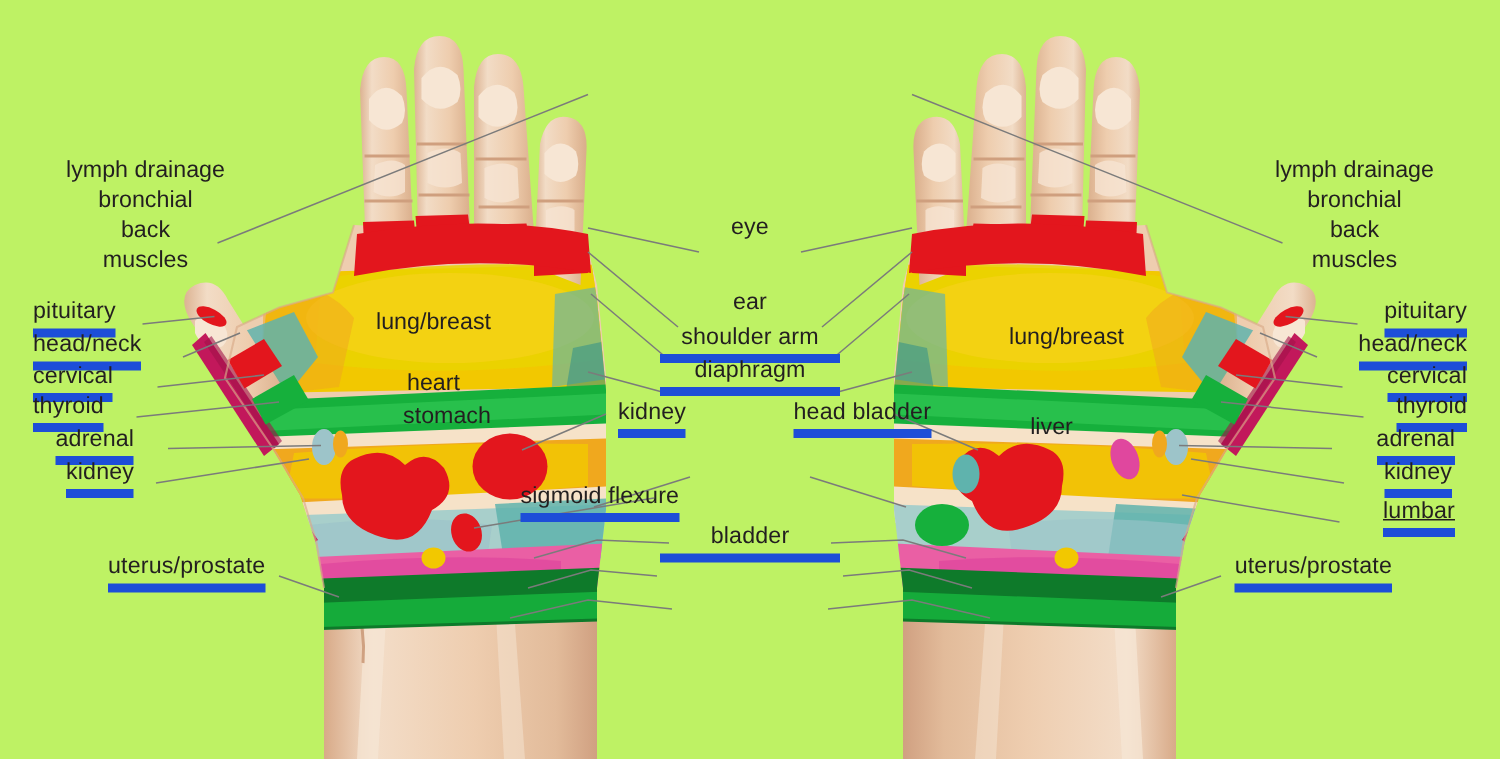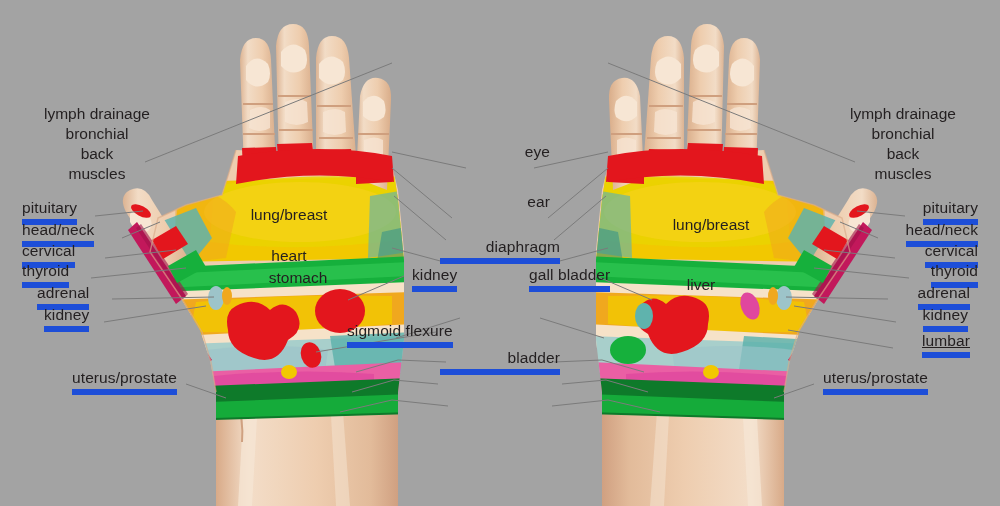--- a/index.html
+++ b/index.html
@@ -1,24 +1,24 @@
 <!DOCTYPE html>
 <html><head>
 <meta charset="utf-8">
 <title>Hand Reflexology Chart</title>
 <style>
   html,body{margin:0;padding:0;background:#ffffff;}
   body{width:1000px;height:506px;overflow:hidden;
        font-family:"Liberation Sans","DejaVu Sans",sans-serif;}
-  #stage{position:relative;width:1000px;height:506px;background:#a3a3a3;}
+  #stage{position:relative;width:1000px;height:506px;background:#bef264;}
   #stage svg{position:absolute;left:0;top:0;}
   .lbl{position:absolute;font-size:15.5px;color:#231f20;white-space:nowrap;
        letter-spacing:0.1px;line-height:1.28;}
   .lbl.ul{border-bottom:6px solid #1d4ed8;padding-bottom:1px;}
-  .lbl.ctr{text-align:right;}
+  .lbl.ctr{text-align:center;}
   .lbl.r{text-align:right;}
   .blockttl{position:absolute;font-size:15.5px;color:#231f20;
             text-align:center;line-height:1.3;white-space:nowrap;}
   .inlbl{position:absolute;font-size:15.5px;color:#231f20;
          text-align:center;white-space:nowrap;}
 </style>
 </head>
 <body>
 
 <div id="stage">
@@ -321,24 +321,25 @@
 <div class="lbl ul r" style="right:22px;top:220px;">head/neck</div>
 <div class="lbl ul r" style="right:22px;top:241px;">cervical</div>
 <div class="lbl ul r" style="right:22px;top:261px;">thyroid</div>
 <div class="lbl ul r" style="right:30px;top:283px;">adrenal</div>
 <div class="lbl ul r" style="right:32px;top:305px;">kidney</div>
 <div class="lbl ul r" style="right:30px;top:331px;text-decoration:underline;">lumbar</div>
 <div class="lbl ul r" style="right:72px;top:368px;">uterus/prostate</div>
 
 <div class="lbl ctr" style="left:450px;top:142px;width:100px;">eye</div>
 <div class="lbl ctr" style="left:450px;top:192px;width:100px;">ear</div>
+<div class="lbl ctr ul" style="left:440px;top:215px;width:120px;">shoulder arm</div>
 <div class="lbl ctr ul" style="left:440px;top:237px;width:120px;">diaphragm</div>
 
 <div class="lbl ul" style="left:412px;top:265px;">kidney</div>
-<div class="lbl ul" style="left:529px;top:265px;">gall bladder</div>
+<div class="lbl ul" style="left:529px;top:265px;">head bladder</div>
 
 <div class="lbl ul" style="left:347px;top:321px;">sigmoid flexure</div>
 
 <div class="lbl ctr ul" style="left:440px;top:348px;width:120px;">bladder</div>
 
 <div class="inlbl" style="left:219px;top:206px;width:140px;">lung/breast</div>
 <div class="inlbl" style="left:219px;top:226px;width:140px;margin-top:21px;">heart</div>
 <div class="inlbl" style="left:243px;top:269px;width:110px;">stomach</div>
 
 <div class="inlbl" style="left:641px;top:216px;width:140px;">lung/breast</div>

